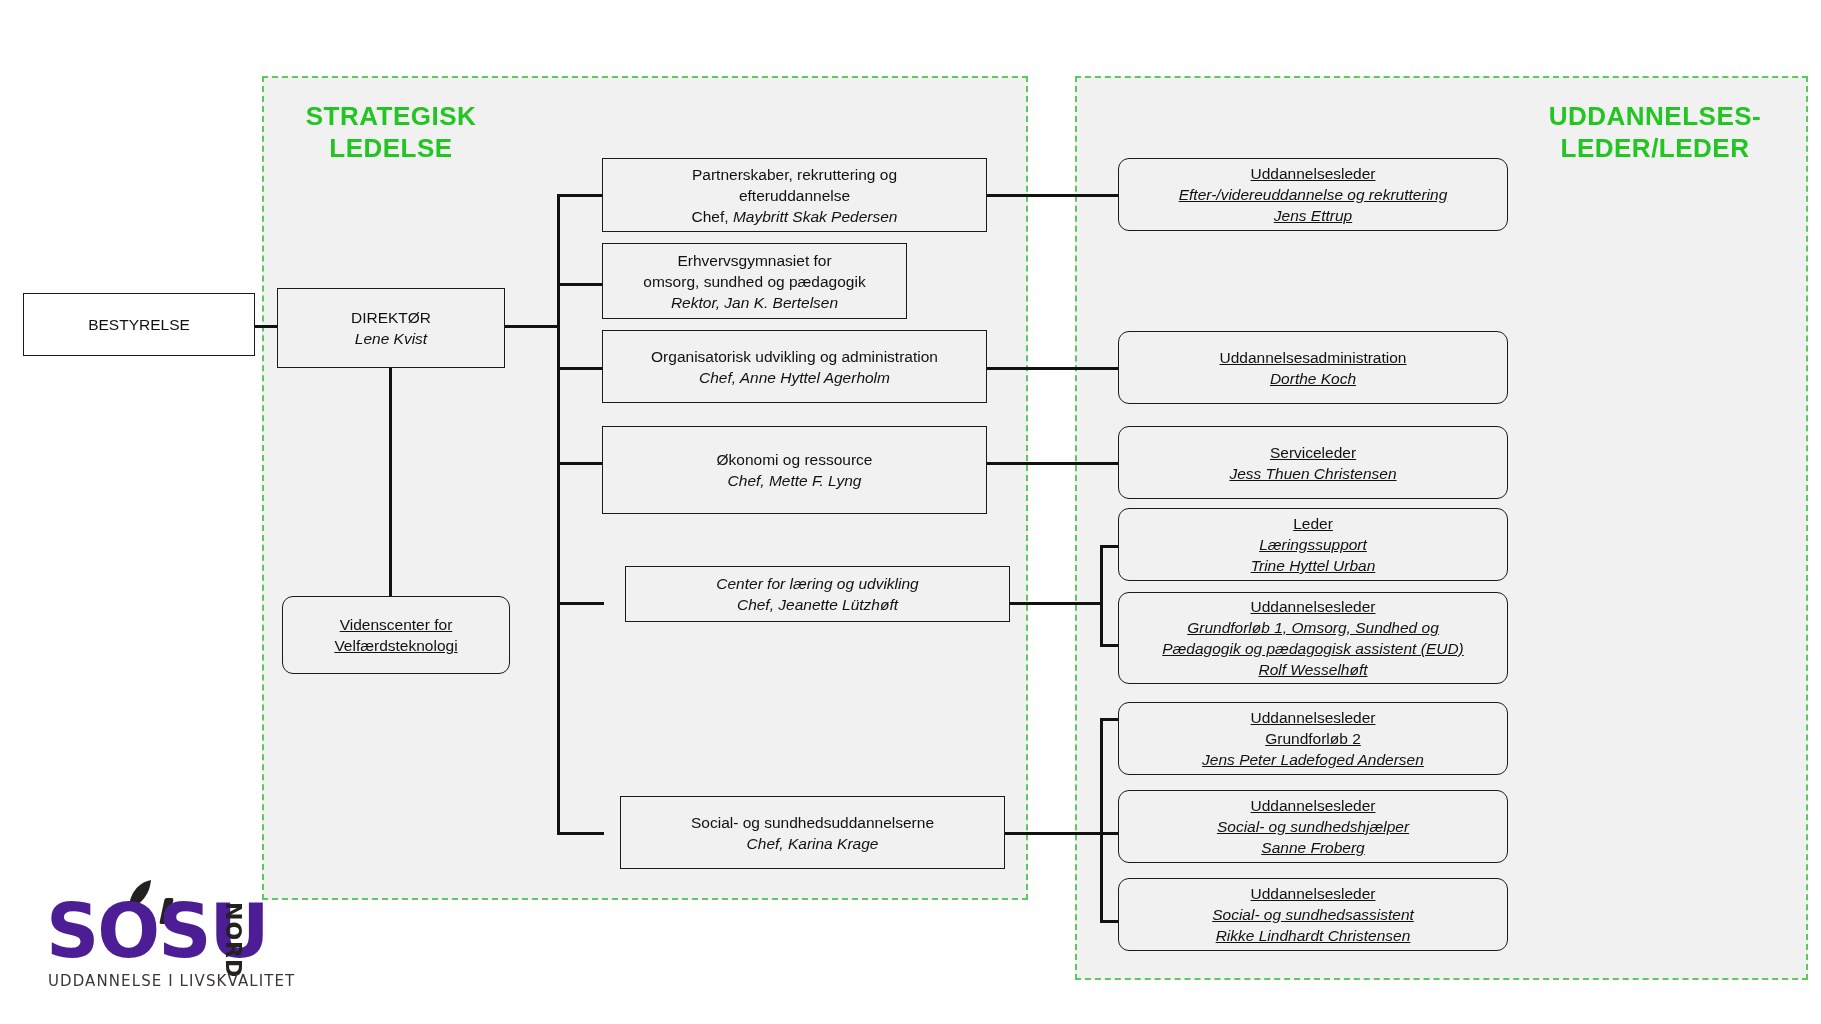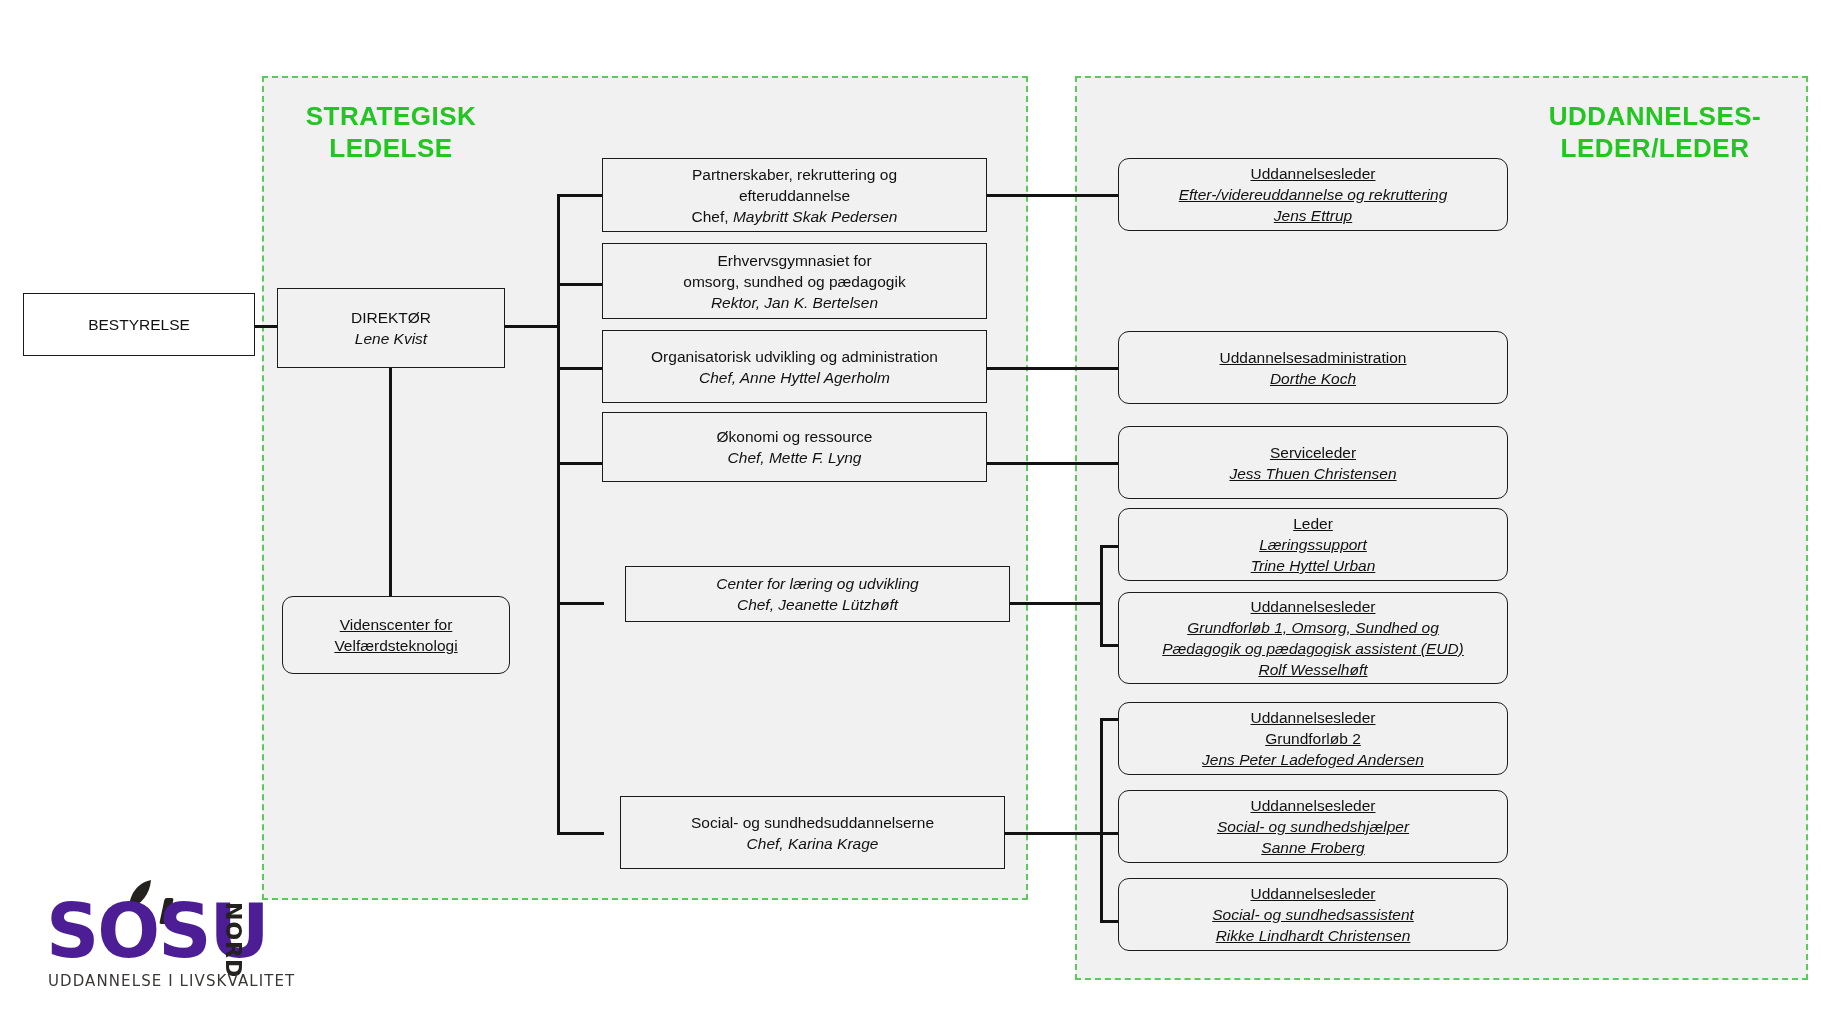--- a/index.html
+++ b/index.html
@@ -181,32 +181,32 @@
     <span class="ln reg">Videnscenter for</span>
     <span class="ln reg">Velfærdsteknologi</span>
   </div>
 
   <div class="node" style="left:602px; top:158px; width:385px; height:74px;">
     <span class="ln reg">Partnerskaber, rekruttering og</span>
     <span class="ln reg">efteruddannelse</span>
     <span class="ln"><span class="reg">Chef, </span><span class="ital">Maybritt Skak Pedersen</span></span>
   </div>
 
-  <div class="node" style="left:602px; top:243px; width:385px; height:76px;">
+  <div class="node" style="left:602px; top:243px; width:305px; height:76px;">
     <span class="ln reg">Erhvervsgymnasiet for</span>
     <span class="ln reg">omsorg, sundhed og pædagogik</span>
     <span class="ln ital">Rektor, Jan K. Bertelsen</span>
   </div>
 
   <div class="node" style="left:602px; top:330px; width:385px; height:73px;">
     <span class="ln reg">Organisatorisk udvikling og administration</span>
     <span class="ln ital">Chef, Anne Hyttel Agerholm</span>
   </div>
 
-  <div class="node" style="left:602px; top:412px; width:385px; height:70px;">
+  <div class="node" style="left:602px; top:426px; width:385px; height:88px;">
     <span class="ln reg">Økonomi og ressource</span>
     <span class="ln ital">Chef, Mette F. Lyng</span>
   </div>
 
   <div class="node" style="left:625px; top:566px; width:385px; height:56px;">
     <span class="ln ital">Center for læring og udvikling</span>
     <span class="ln ital">Chef, Jeanette Lützhøft</span>
   </div>
 
   <div class="node" style="left:620px; top:796px; width:385px; height:73px;">

